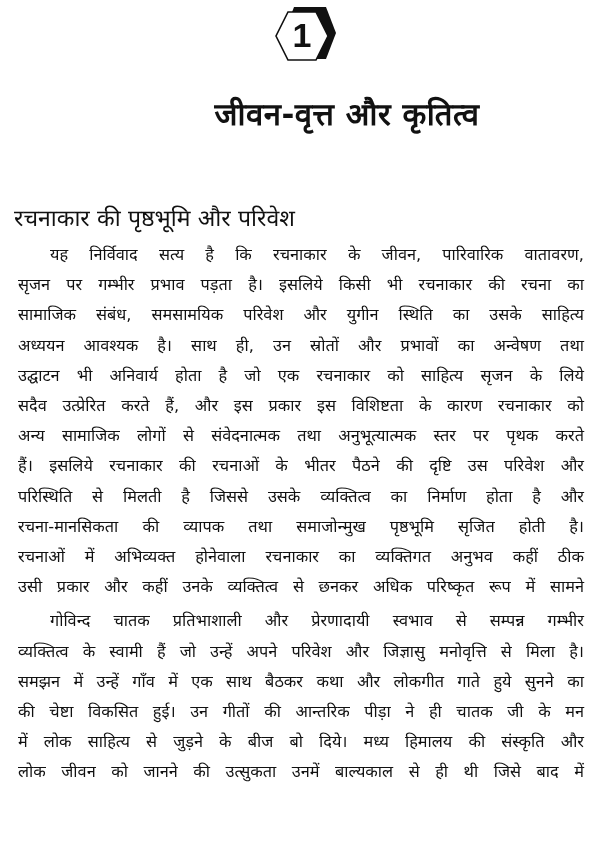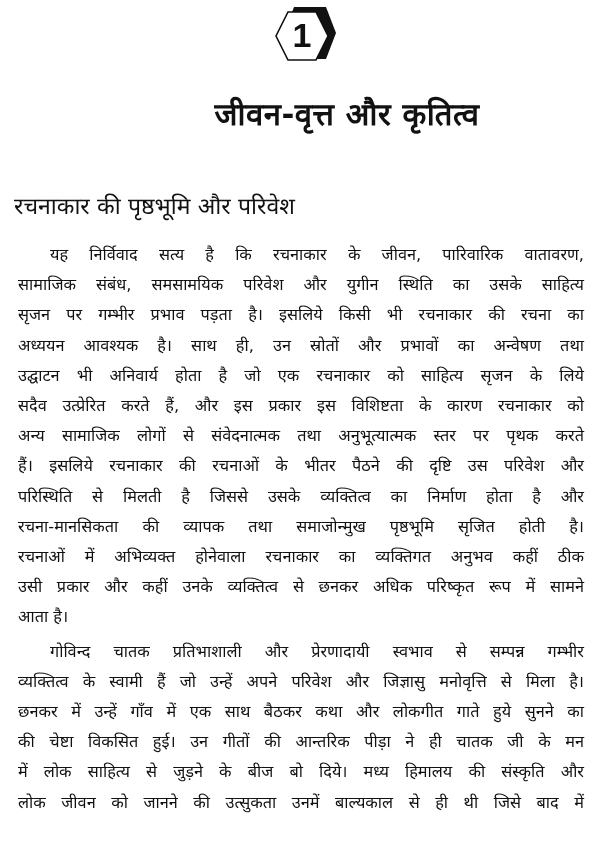--- a/index.html
+++ b/index.html
@@ -17,21 +17,21 @@
     position: absolute; left: 0; top: 0; width: 56px; height: 58px;
     display: flex; align-items: center; justify-content: center;
     font-family: "Liberation Sans", sans-serif; font-size: 34px; font-weight: bold;
     padding-left: 4px; padding-top: 4px; box-sizing: border-box;
   }
   .chapter-title {
     position: absolute; left: 0; top: 94px; width: 600px; text-align: center;
     font-size: 31px; font-weight: bold; line-height: 40px; letter-spacing: 0.5px;
   }
   .section-heading {
-    position: absolute; left: 14px; top: 189px; width: 580px;
+    position: absolute; left: 14px; top: 201px; width: 580px;
     font-size: 23px; line-height: 34px; font-weight: normal;
   }
   .body-text {
     position: absolute; left: 14px; top: 236px; width: 574px;
   }
   .para {
     margin: 4px; font-size: 16.3px; line-height: 30.2px;
     text-align: justify; text-align-last: left;
   }
   .para .line { display: block; white-space: nowrap; text-align: justify; text-align-last: justify; }
@@ -49,35 +49,34 @@
   <div class="badge-num">1</div>
 </div>
 
 <h1 class="chapter-title" style="margin:0;padding-left:47px;">जीवन-वृत्त और कृतित्व</h1>
 
 <h2 class="section-heading" style="margin:0;">रचनाकार की पृष्ठभूमि और परिवेश</h2>
 
 <div class="body-text">
   <p class="para">
     <span class="line indent">यह निर्विवाद सत्य है कि रचनाकार के जीवन, पारिवारिक वातावरण,</span>
+    <span class="line">सृजन पर गम्भीर प्रभाव पड़ता है। इसलिये किसी भी रचनाकार की रचना का</span>
     <span class="line">सामाजिक संबंध, समसामयिक परिवेश और युगीन स्थिति का उसके साहित्य</span>
-    <span class="line">सृजन पर गम्भीर प्रभाव पड़ता है। इसलिये किसी भी रचनाकार की रचना का</span>
     <span class="line">अध्ययन आवश्यक है। साथ ही, उन स्रोतों और प्रभावों का अन्वेषण तथा</span>
     <span class="line">उद्घाटन भी अनिवार्य होता है जो एक रचनाकार को साहित्य सृजन के लिये</span>
     <span class="line">सदैव उत्प्रेरित करते हैं, और इस प्रकार इस विशिष्टता के कारण रचनाकार को</span>
     <span class="line">अन्य सामाजिक लोगों से संवेदनात्मक तथा अनुभूत्यात्मक स्तर पर पृथक करते</span>
     <span class="line">हैं। इसलिये रचनाकार की रचनाओं के भीतर पैठने की दृष्टि उस परिवेश और</span>
     <span class="line">परिस्थिति से मिलती है जिससे उसके व्यक्तित्व का निर्माण होता है और</span>
     <span class="line">रचना-मानसिकता की व्यापक तथा समाजोन्मुख पृष्ठभूमि सृजित होती है।</span>
     <span class="line">रचनाओं में अभिव्यक्त होनेवाला रचनाकार का व्यक्तिगत अनुभव कहीं ठीक</span>
     <span class="line">उसी प्रकार और कहीं उनके व्यक्तित्व से छनकर अधिक परिष्कृत रूप में सामने</span>
-    <span class="line last">आता है।</span>
   </p>
   <p class="para">
     <span class="line indent">गोविन्द चातक प्रतिभाशाली और प्रेरणादायी स्वभाव से सम्पन्न गम्भीर</span>
     <span class="line">व्यक्तित्व के स्वामी हैं जो उन्हें अपने परिवेश और जिज्ञासु मनोवृत्ति से मिला है।</span>
-    <span class="line">छनकर में उन्हें गाँव में एक साथ बैठकर कथा और लोकगीत गाते हुये सुनने का</span>
+    <span class="line">समझन में उन्हें गाँव में एक साथ बैठकर कथा और लोकगीत गाते हुये सुनने का</span>
     <span class="line">की चेष्टा विकसित हुई। उन गीतों की आन्तरिक पीड़ा ने ही चातक जी के मन</span>
     <span class="line">में लोक साहित्य से जुड़ने के बीज बो दिये। मध्य हिमालय की संस्कृति और</span>
     <span class="line">लोक जीवन को जानने की उत्सुकता उनमें बाल्यकाल से ही थी जिसे बाद में</span>
 
   </p>
 </div>
 
 </body></html>

